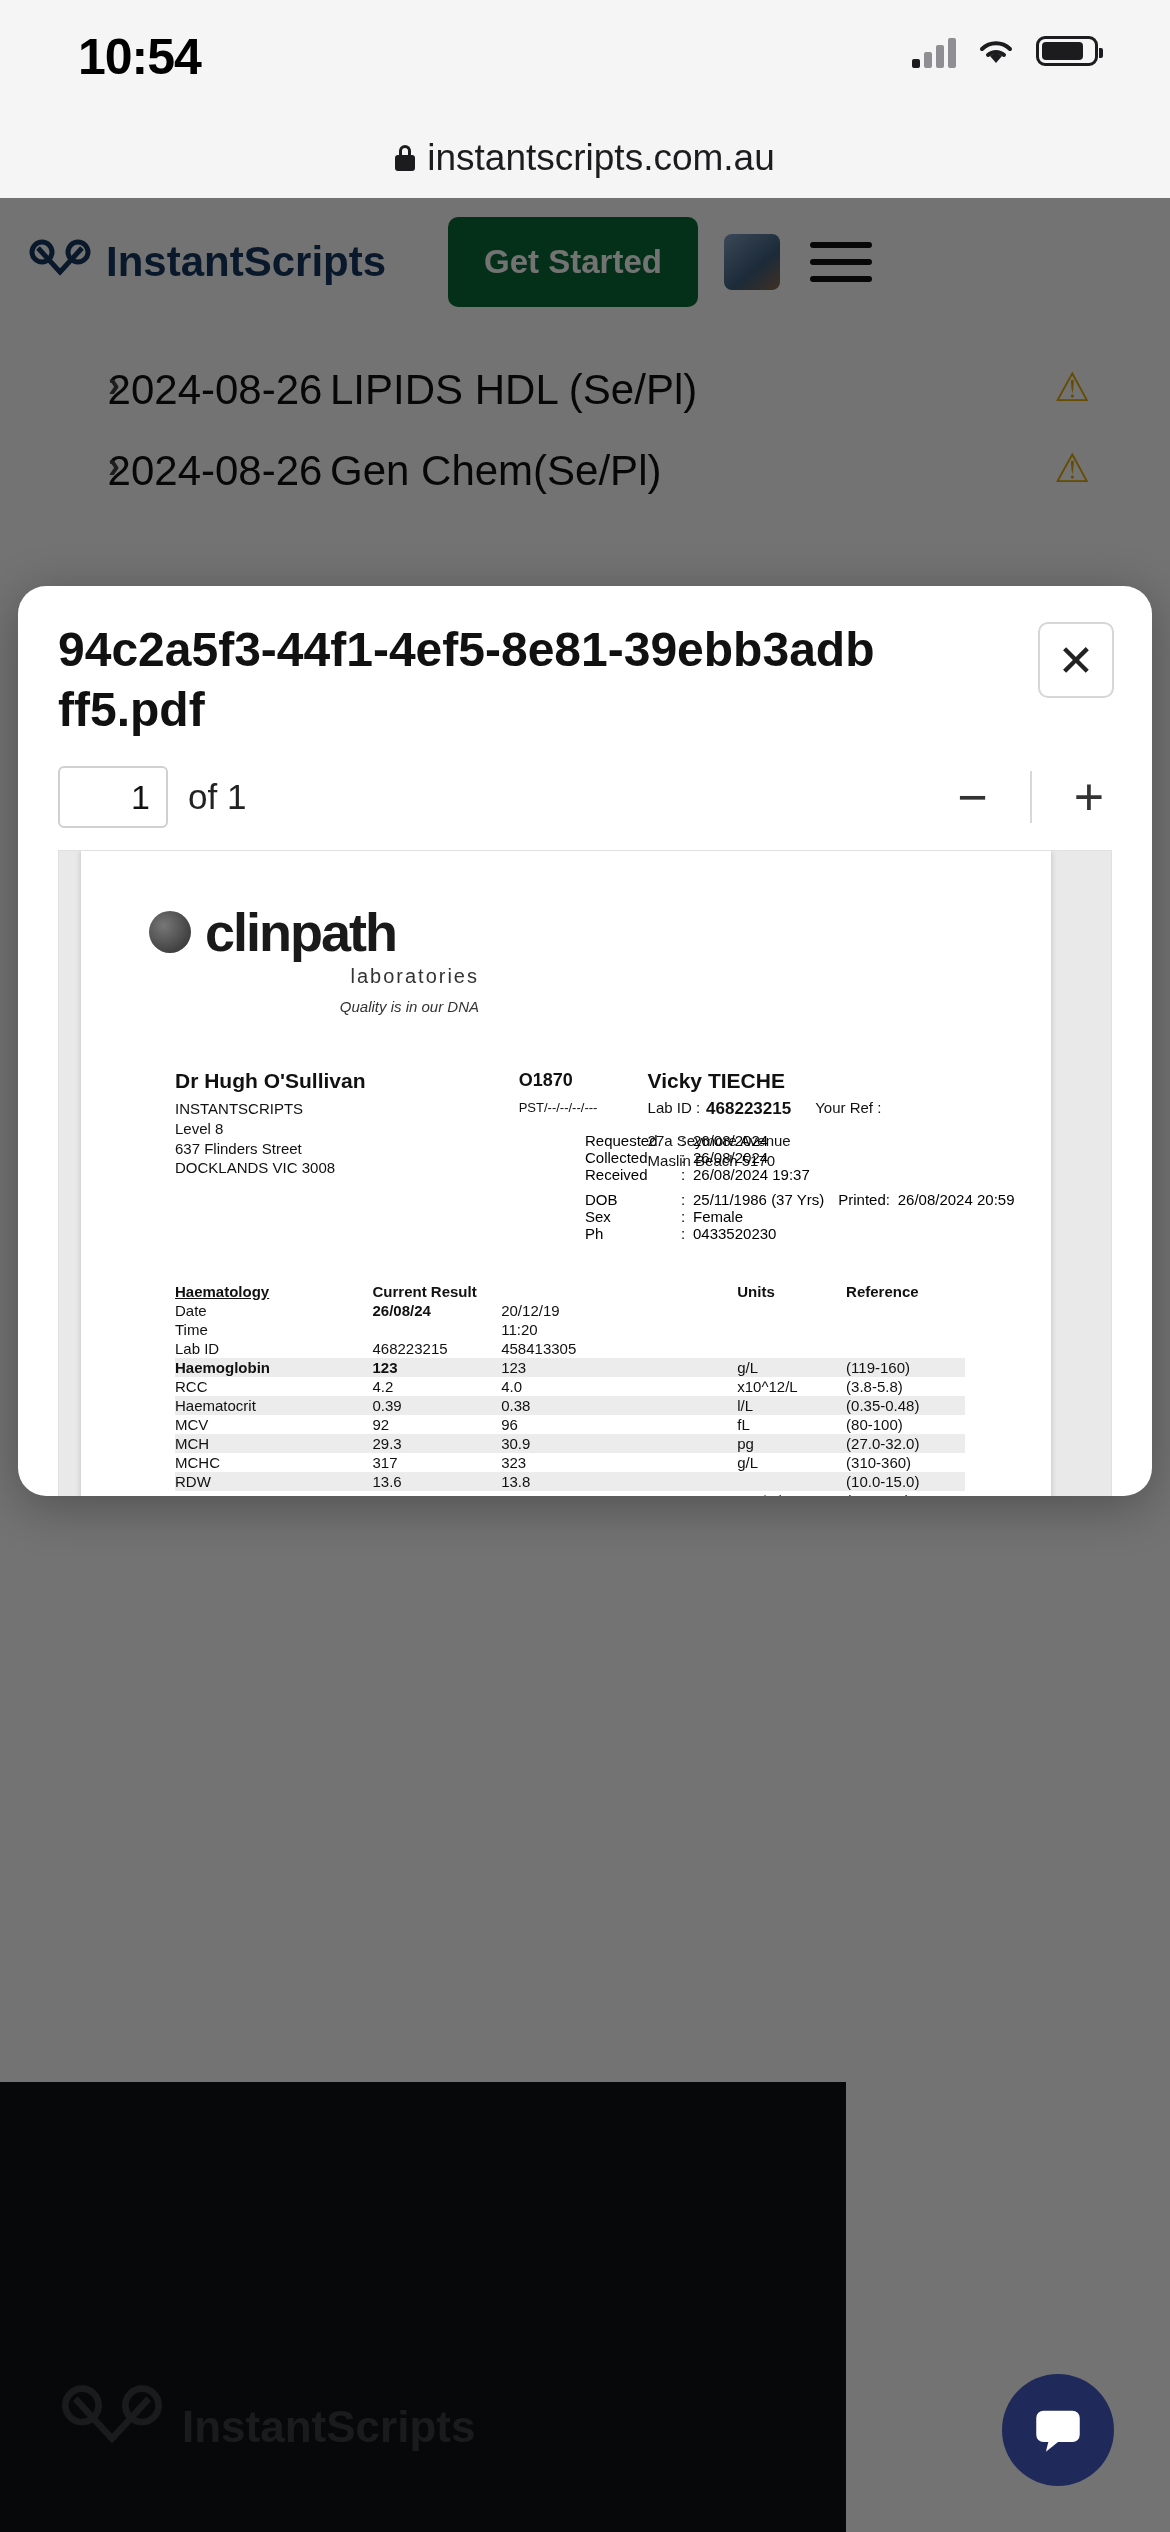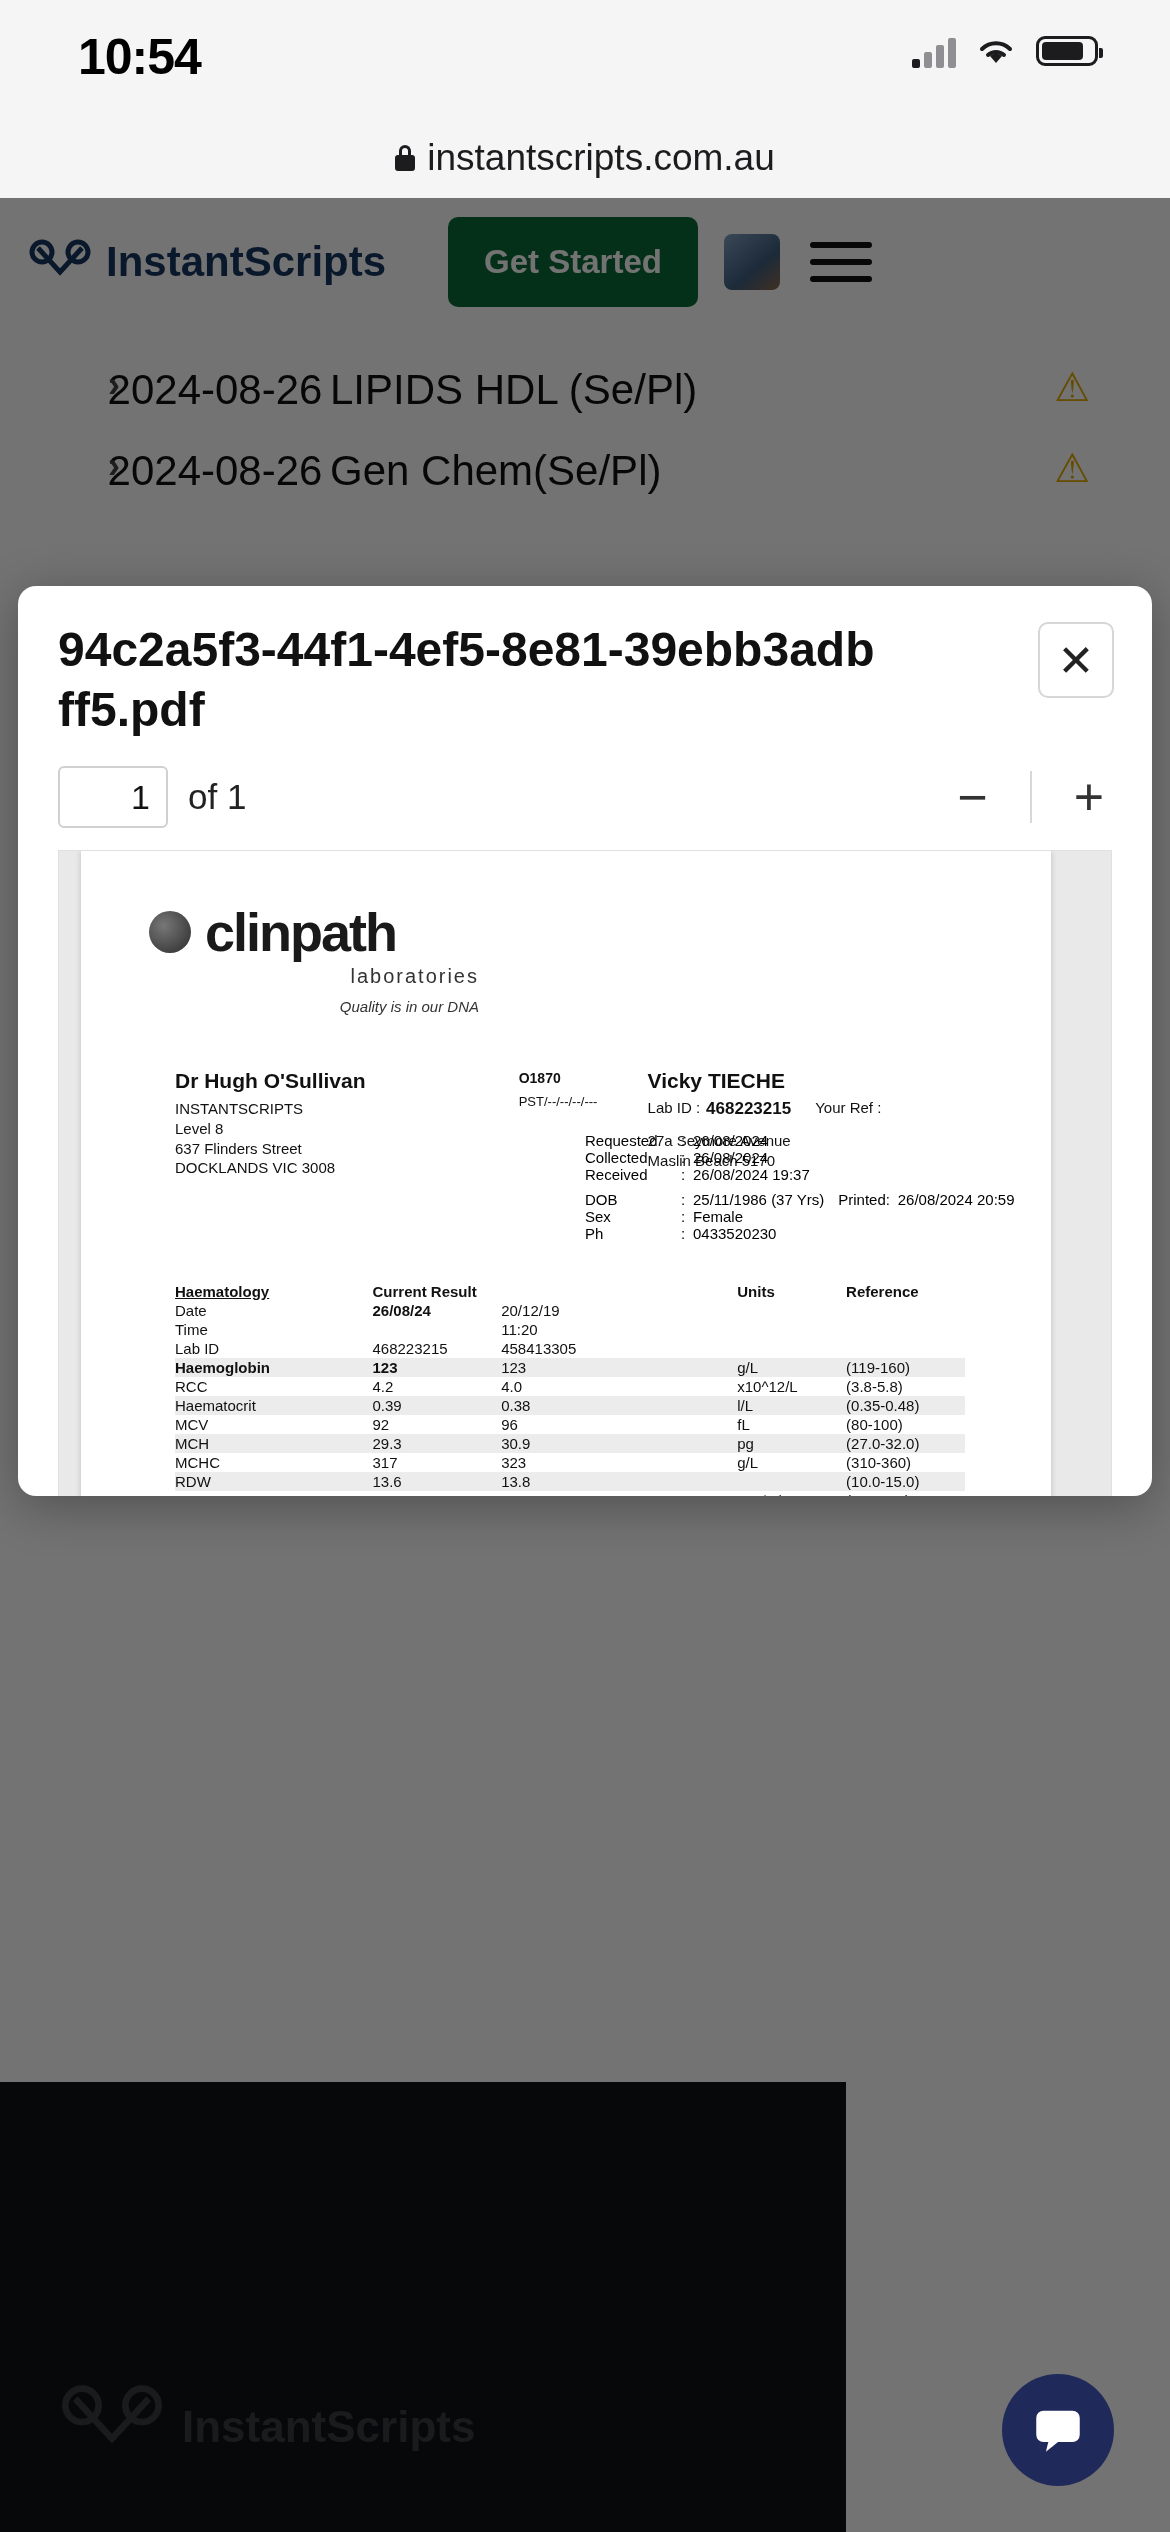--- a/index.html
+++ b/index.html
@@ -121,21 +121,21 @@
     border-radius: 50%; background: #1f2a5a; z-index: 30;
     display: flex; align-items: center; justify-content: center;
   }
 
   
   .modal {
     position: absolute; left: 18px; top: 586px; width: 1134px; height: 716px;
     z-index: 40;
   }
   .modal-inner {
-    background: #ffffff; border-radius: 18px; overflow: hidden;
+    background: #ffffff; border-radius: 28px; overflow: hidden;
     width: 1134px; height: 910px;
     box-shadow: 0 10px 50px rgba(0,0,0,0.3);
   }
   .modal-head {
     position: relative; padding: 34px 40px 18px 40px;
   }
   .modal-title {
     font-size: 48px; font-weight: bold; color: #111; line-height: 1.25;
     width: 830px; word-break: break-all;
   }
@@ -329,21 +329,21 @@
 
           <div class="pt-row">
             <div class="pt-left">
               <div class="pt-name">Dr Hugh O'Sullivan</div>
               <div class="pt-line">INSTANTSCRIPTS</div>
               <div class="pt-line">Level 8</div>
               <div class="pt-line">637 Flinders Street</div>
               <div class="pt-line">DOCKLANDS VIC 3008</div>
             </div>
             <div style="width:150px">
-              <div class="pt-line bold" style="font-size:14px">O1870</div>
+              <div class="pt-line bold" style="font-size:18px">O1870</div>
               <div class="pt-line" style="font-size:13px;margin-top:6px">PST/--/--/--/---</div>
             </div>
             <div class="pt-right">
               <div class="pt-name">Vicky TIECHE</div>
               <div class="pt-kv">
                 <span>Lab ID :</span>
                 <span class="bold" style="font-size:17px;margin-left:6px">468223215</span>
                 <span style="margin-left:24px">Your Ref  :</span>
               </div>
               <div class="pt-line" style="margin-top:12px">27a Seymore Avenue</div>

